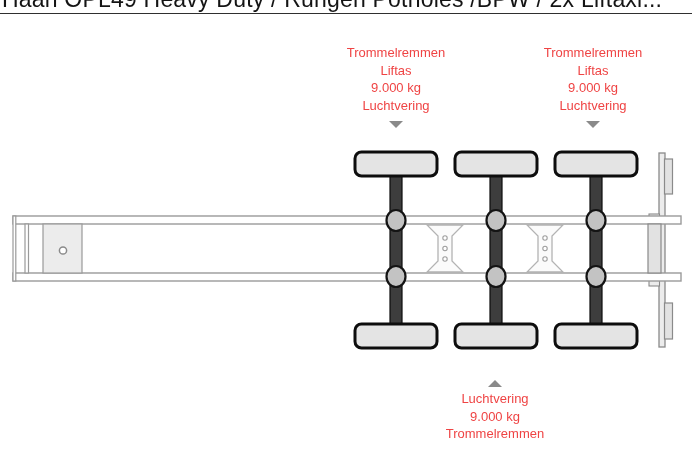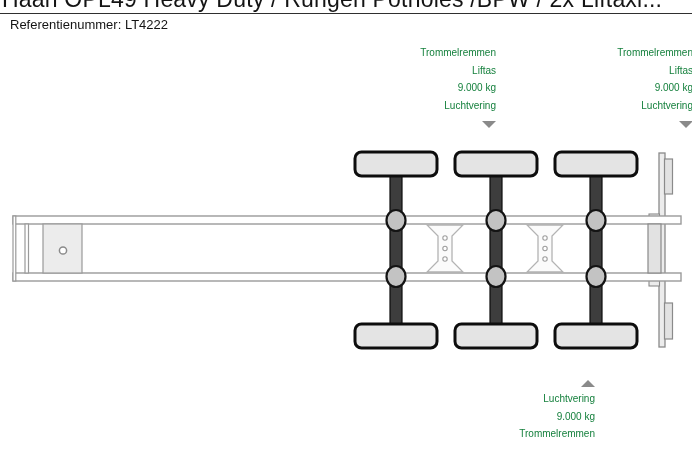--- a/index.html
+++ b/index.html
@@ -13,36 +13,35 @@
   }
   .title-divider{
     position:absolute;top:13px;left:0;width:692px;height:0;
     border-top:1.6px solid #2f2f2f;
   }
   .reference{
     position:absolute;top:18px;left:10px;font-size:13px;line-height:13px;color:#141414;
   }
   .diagram-svg{position:absolute;left:0;top:0;}
   .annotation{
-    position:absolute;width:200px;text-align:right;font-size:10px;line-height:17.5px;
-    color:#15803d;
+    position:absolute;width:200px;text-align:center;font-size:13px;line-height:17.5px;
+    color:#ef4444;
   }
   .annotation .ln{height:17.5px;}
   .arrow-wrap{height:7px;line-height:0;}
   .arrow-wrap.down{margin-top:7px;}
   .arrow-wrap.up{margin-bottom:3px;}
 </style>
 </head>
 <body>
 
 <div class="stage">
 
   <div class="page-title">Haan OPL49 Heavy Duty / Rungen Potholes /BPW / 2x Liftaxl...</div>
   <div class="title-divider"></div>
-  <div class="reference">Referentienummer: LT4222</div>
 
   <svg class="diagram-svg" width="692" height="460" viewBox="0 0 692 460">
 
     <rect x="659" y="153" width="6" height="194" stroke="#8a8a8a" stroke-width="1.3" fill="#ececec"></rect>
     <rect x="664.5" y="159" width="8" height="35" fill="#e2e2e2" stroke="#8a8a8a" stroke-width="1.2"></rect>
     <rect x="664.5" y="303" width="8" height="36" fill="#e2e2e2" stroke="#8a8a8a" stroke-width="1.2"></rect>
     <rect x="649" y="214" width="10.5" height="5.5" fill="#ececec" stroke="#8a8a8a" stroke-width="1.1"></rect>
     <rect x="649" y="280.5" width="10.5" height="5.5" fill="#ececec" stroke="#8a8a8a" stroke-width="1.1"></rect>
 
     <rect x="13" y="216" width="668" height="8" fill="#ffffff" stroke="#9a9a9a" stroke-width="1.4"></rect>

